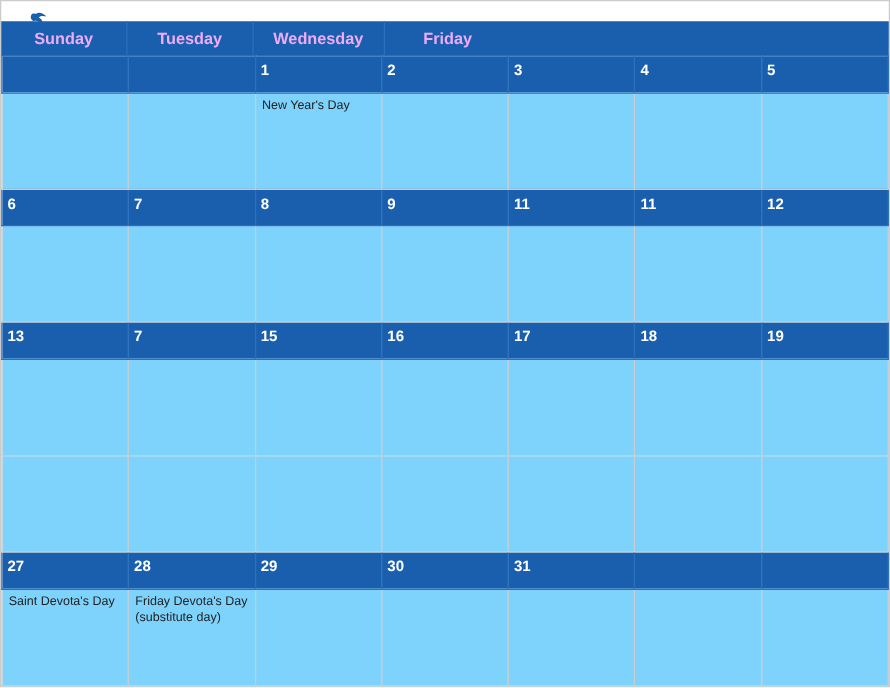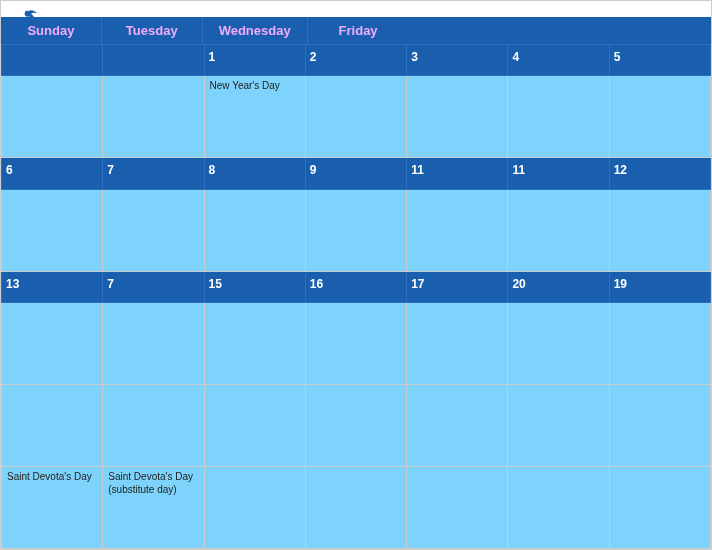--- a/index.html
+++ b/index.html
@@ -170,47 +170,56 @@
           <td></td>
           <td></td>
           <td></td>
         </tr>
         <tr class="num-row">
           <td><span>13</span></td>
           <td><span>7</span></td>
           <td><span>15</span></td>
           <td><span>16</span></td>
           <td><span>17</span></td>
-          <td><span>20</span></td>
+          <td><span>18</span></td>
           <td><span>19</span></td>
         </tr>
         <tr class="content-row">
           <td></td>
           <td></td>
           <td></td>
           <td></td>
           <td></td>
           <td></td>
           <td></td>
         </tr>
         <tr class="content-row">
           <td></td>
           <td></td>
           <td></td>
           <td></td>
           <td></td>
+          <td></td>
+          <td></td>
+        </tr>
+        <tr class="num-row">
+          <td><span>27</span></td>
+          <td><span>28</span></td>
+          <td><span>29</span></td>
+          <td><span>30</span></td>
+          <td><span>31</span></td>
           <td></td>
           <td></td>
         </tr>
         <tr class="content-row">
           <td>
             <div class="ev">Saint Devota's Day</div>
           </td>
           <td>
-            <div class="ev">Saint Devota's Day (substitute day)</div>
+            <div class="ev">Friday Devota's Day (substitute day)</div>
           </td>
           <td></td>
           <td></td>
           <td></td>
           <td></td>
           <td></td>
         </tr>
       </tbody>
   </table>
 </div>

